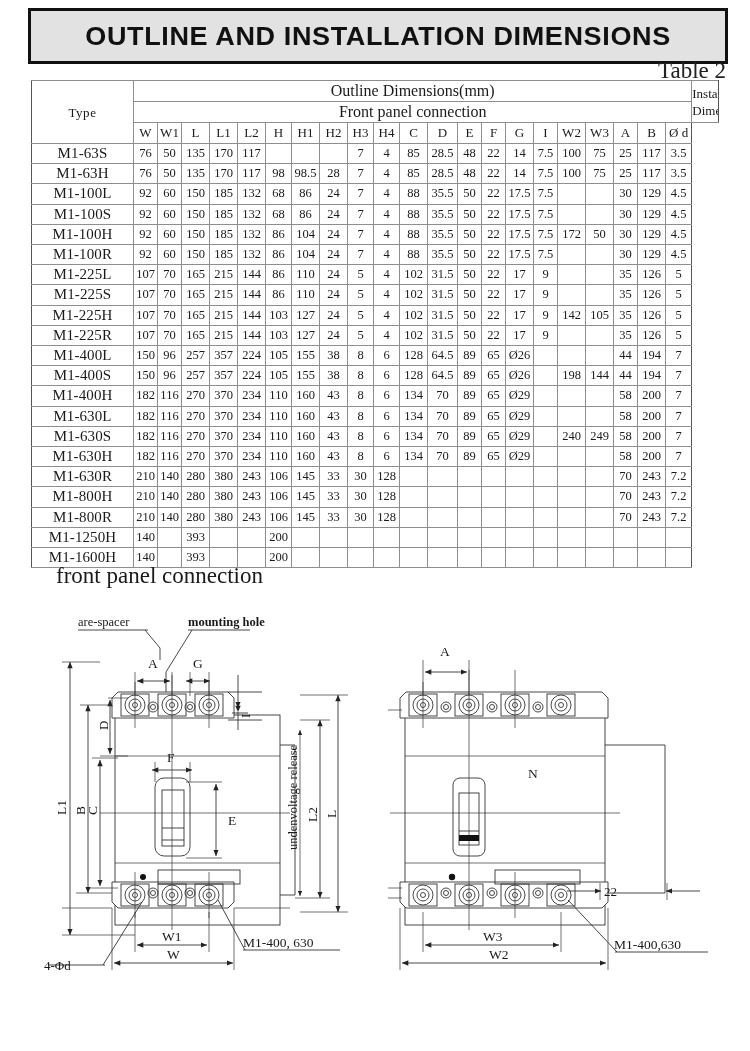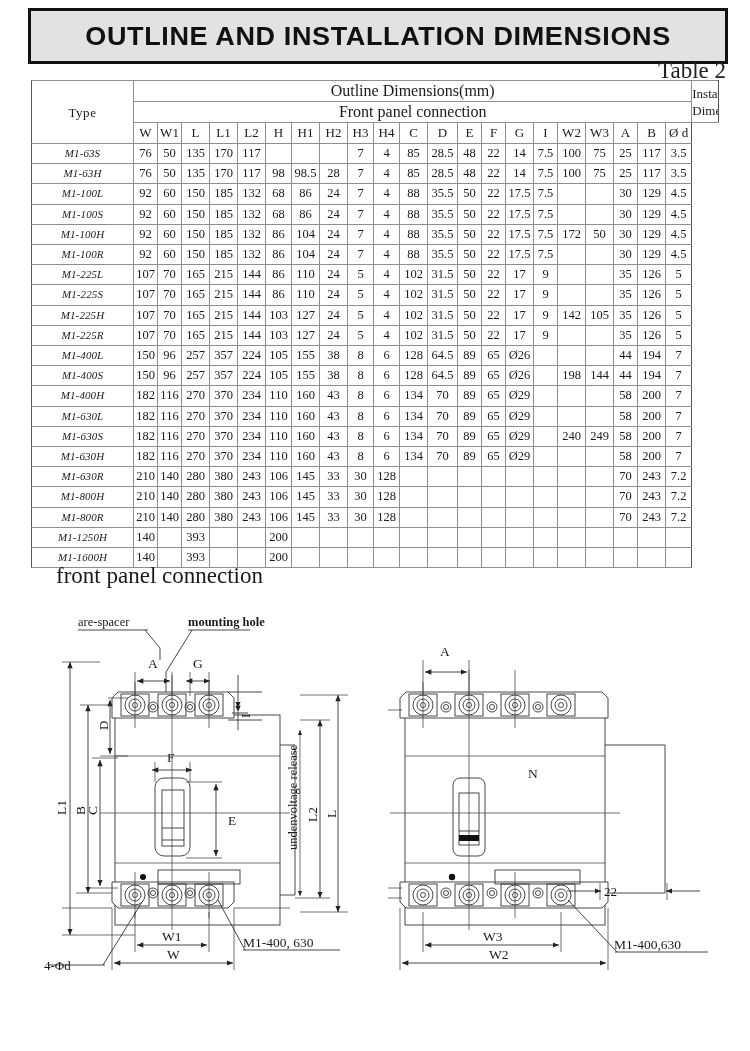--- a/index.html
+++ b/index.html
@@ -82,23 +82,22 @@
     font-size: 13px;
     letter-spacing: 0.6px;
     font-family: Liberation Serif, serif;
   }
   table.dim th.instal-cell {
     font-size: 13px;
     line-height: 17px;
     white-space: normal;
   }
   table.dim td.typecol {
-    font-size: 11px;
+    font-size: 15px;
     letter-spacing: 0.1px;
-    font-style: italic;
   }
   table.dim tbody td { height: 19.2px; line-height: 19.2px; }
   table.dim .subhdr td { height: 20px; line-height: 20px; font-size: 13px; }
 
   
   #diagram-title {
     position: absolute;
     left: 56px;
     top: 563px;
     font-size: 23px;

